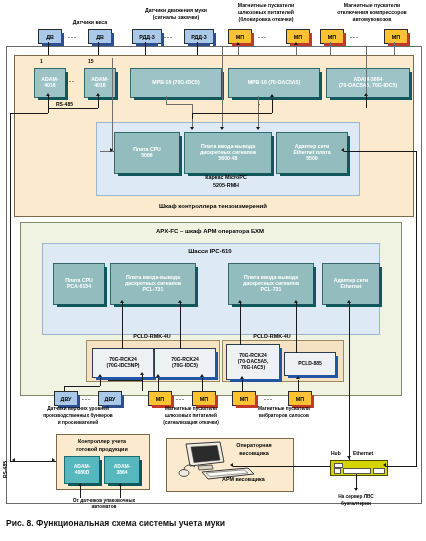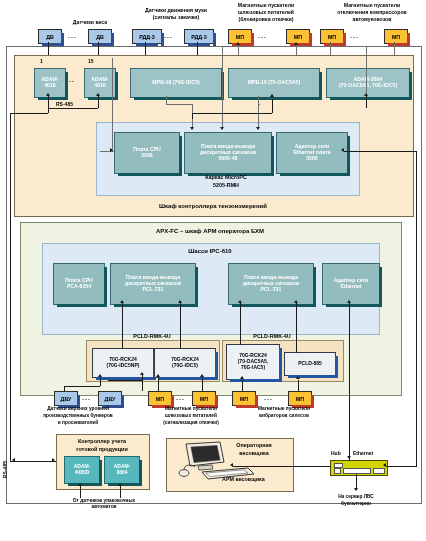--- a/index.html
+++ b/index.html
@@ -426,14 +426,15 @@
   </div>
 
   <div class="ln lnh" style="left:386px;top:466px;width:30px;"></div>
   <div class="arw arw-l" style="left:383px;top:463px;"></div>
 
   <div class="ln lnv" style="left:356px;top:474px;height:16px;"></div>
   <div class="arw arw-d" style="left:354px;top:488px;"></div>
   <div class="cap cap-sm" style="left:316px;top:494px;width:80px;">На сервер ЛВС</div>
   <div class="cap cap-sm" style="left:316px;top:501px;width:80px;">бухгалтерии</div>
 
+  <div class="figcap" style="left:6px;top:518px;">Рис. 8. Функциональная схема системы учета муки</div>
 
 </div>
 
 </body></html>

